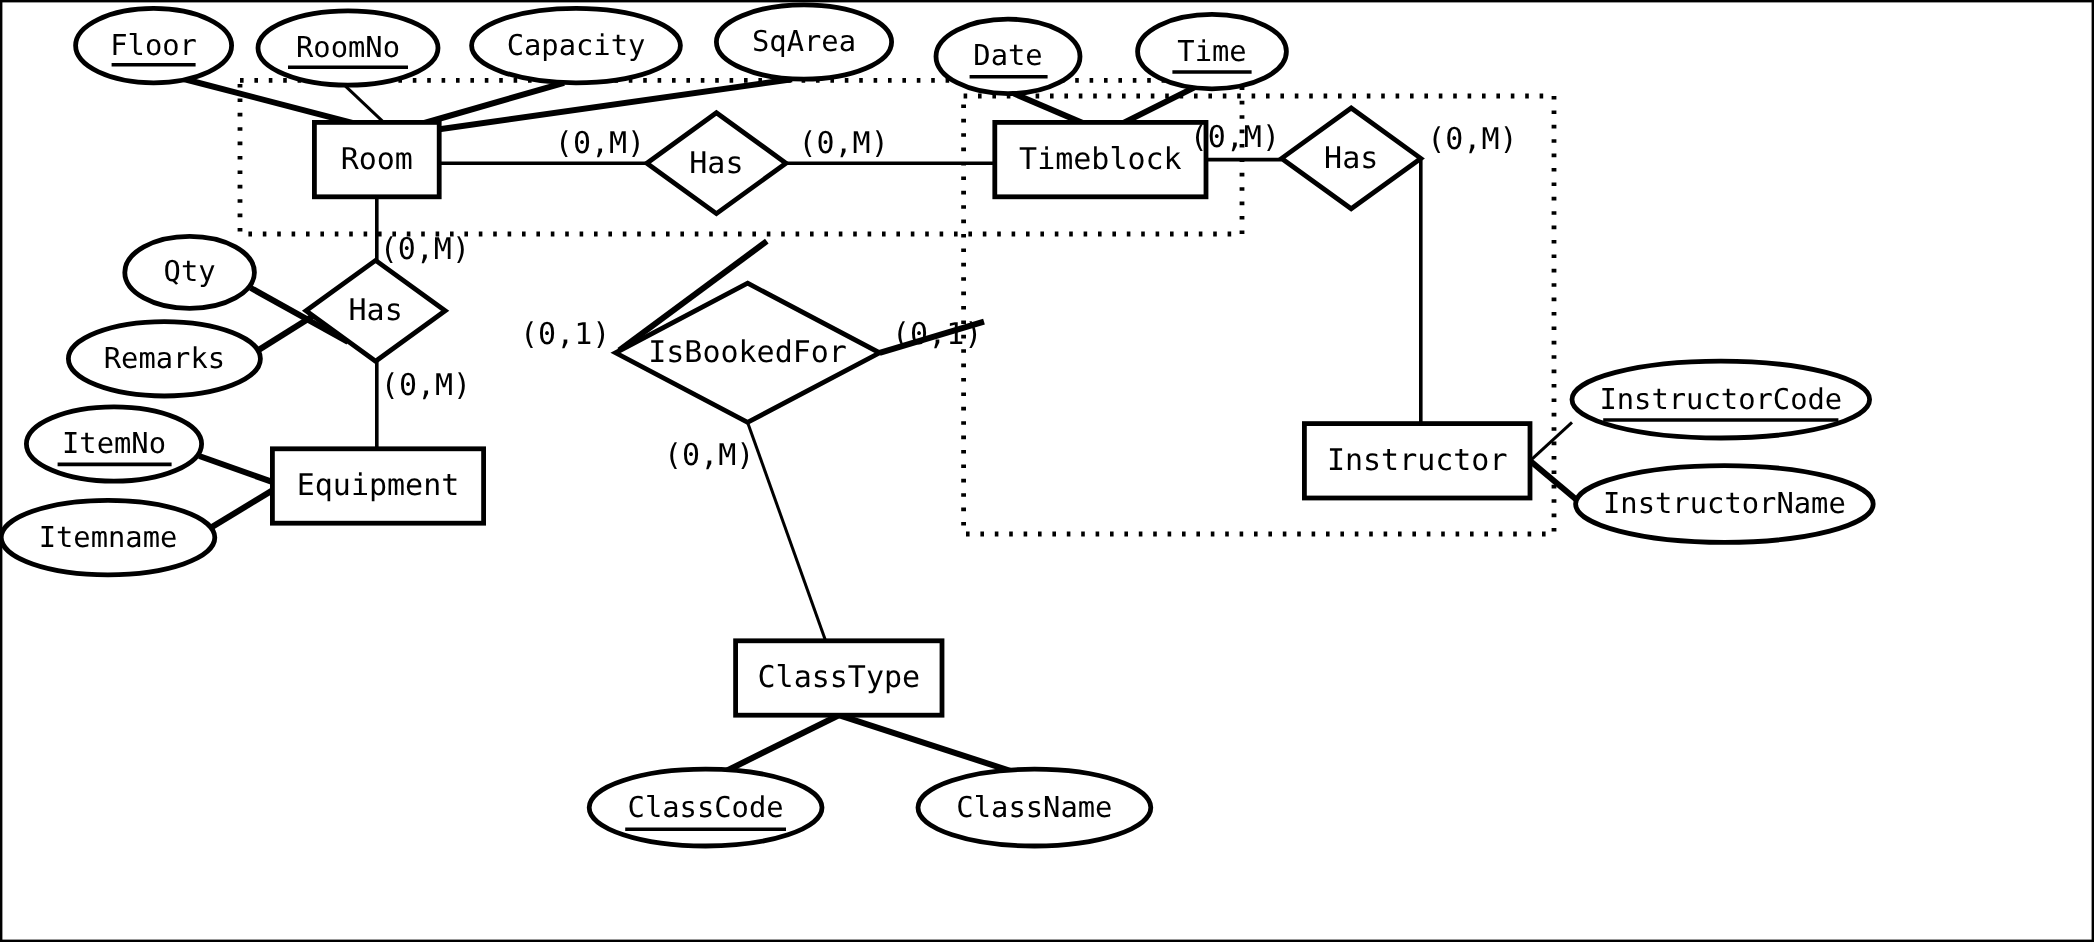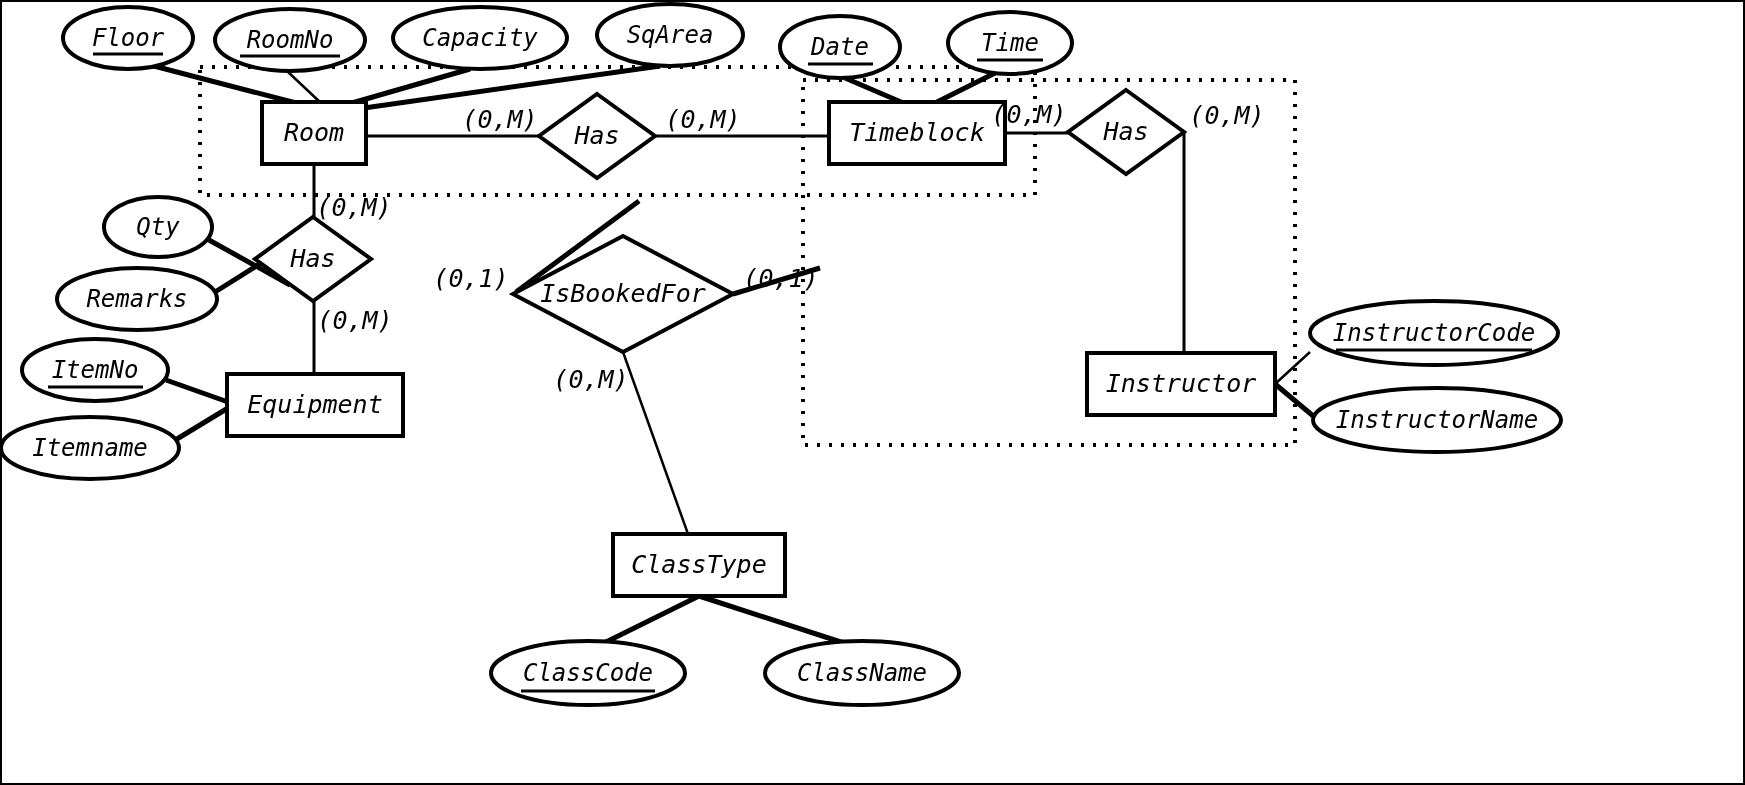--- a/index.html
+++ b/index.html
@@ -9,21 +9,20 @@
   }
   body {
     font-family: "DejaVu Sans Mono", monospace;
   }
   #er-canvas {
     position: relative;
     width: 1745px;
     height: 785px;
     background: #ffffff;
     overflow: hidden;
-    font-style: italic;
   }
   svg.diagram {
     display: block;
     width: 1745px;
     height: 785px;
   }
   .ent-rect {
     fill: #ffffff;
     stroke: #000000;
     stroke-width: 4;

